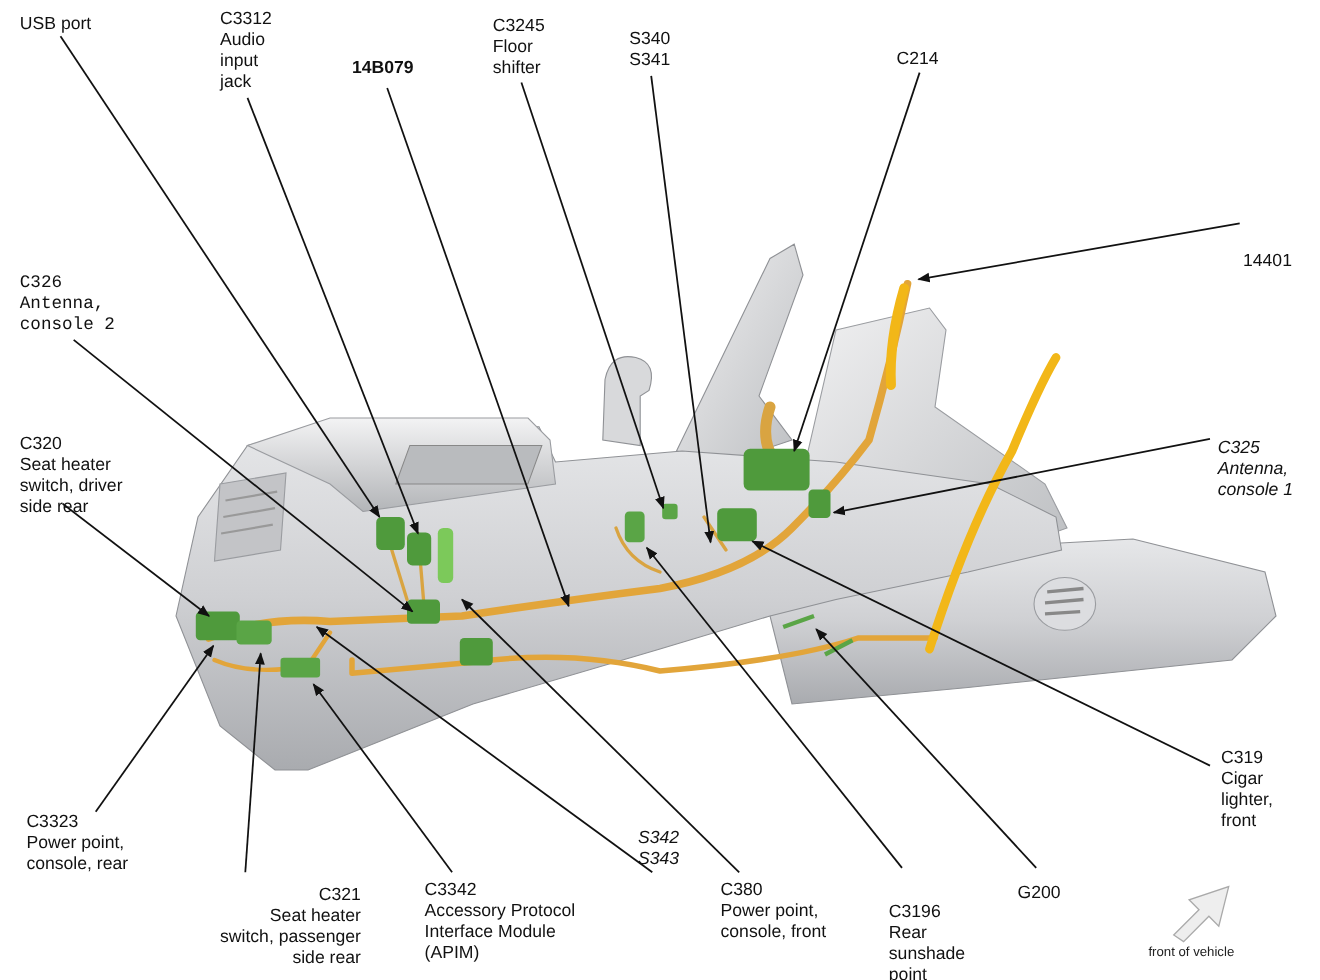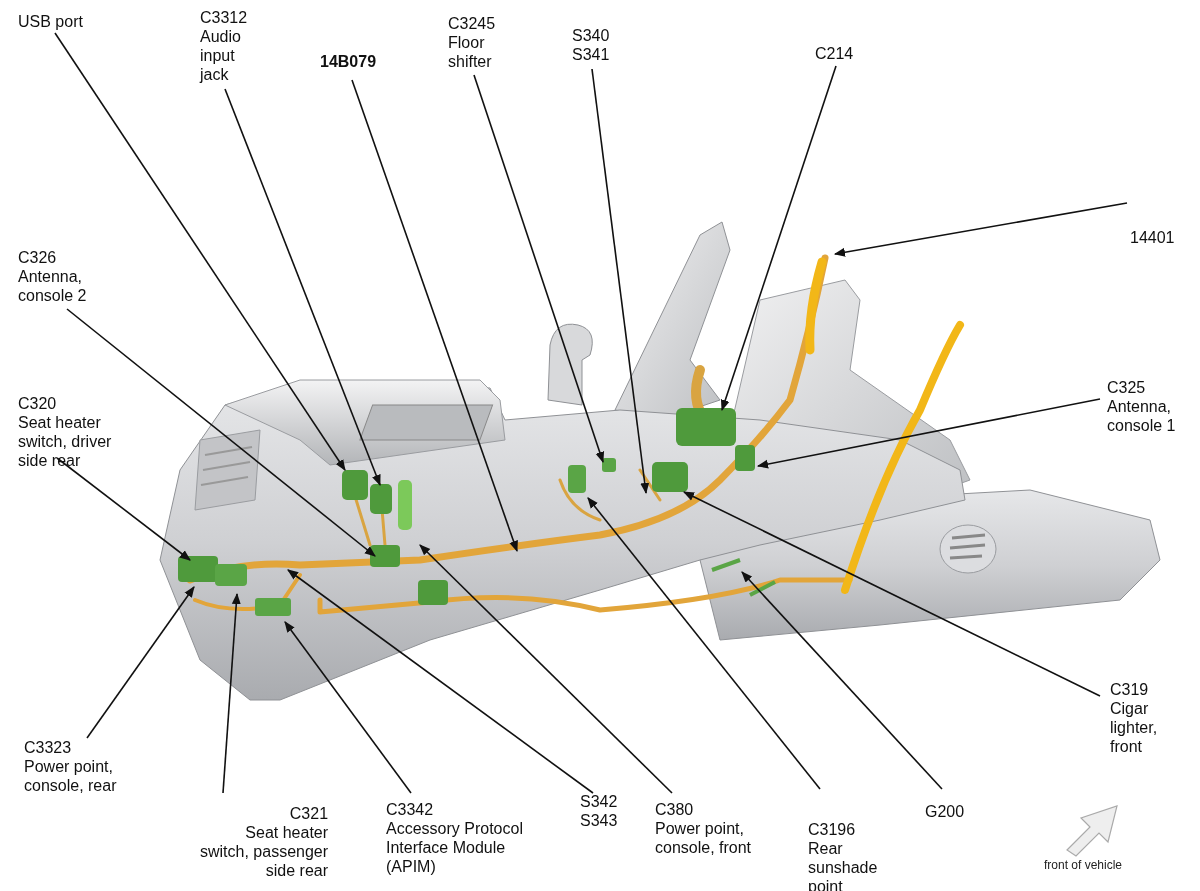--- a/index.html
+++ b/index.html
@@ -135,32 +135,32 @@
 <div class="lbl" style="left:572px;top:26px;">
   <span>S340</span>
   <span>S341</span>
 </div>
 <div class="lbl" style="left:815px;top:44px;">
   <span>C214</span>
 </div>
 <div class="lbl" style="left:1130px;top:194px;margin-top:34px;">
   <span>14401</span>
 </div>
-<div class="lbl" style="left:18px;top:248px;">
+<div class="lbl" style="left:18px;top:248px;font-family:Liberation Mono, monospace;">
   <span>C326</span>
   <span>Antenna,</span>
   <span>console 2</span>
 </div>
 <div class="lbl" style="left:18px;top:378px;margin-top:16px;">
   <span>C320</span>
   <span>Seat heater</span>
   <span>switch, driver</span>
   <span>side rear</span>
 </div>
-<div class="lbl" style="left:1107px;top:378px;">
+<div class="lbl" style="left:1107px;top:398px;font-style:italic;">
   <span>C325</span>
   <span>Antenna,</span>
   <span>console 1</span>
 </div>
 <div class="lbl" style="left:24px;top:738px;">
   <span>C3323</span>
   <span>Power point,</span>
   <span>console, rear</span>
 </div>
 <div class="lbl" style="left:200px;top:804px;text-align:right;">
@@ -168,21 +168,21 @@
   <span>Seat heater</span>
   <span>switch, passenger</span>
   <span>side rear</span>
 </div>
 <div class="lbl" style="left:386px;top:800px;">
   <span>C3342</span>
   <span>Accessory Protocol</span>
   <span>Interface Module</span>
   <span>(APIM)</span>
 </div>
-<div class="lbl" style="left:580px;top:792px;">
+<div class="lbl" style="left:580px;top:752px;font-style:italic;">
   <span>S342</span>
   <span>S343</span>
 </div>
 <div class="lbl" style="left:655px;top:800px;">
   <span>C380</span>
   <span>Power point,</span>
   <span>console, front</span>
 </div>
 <div class="lbl" style="left:808px;top:802px;margin-top:18px;">
   <span>C3196</span>

